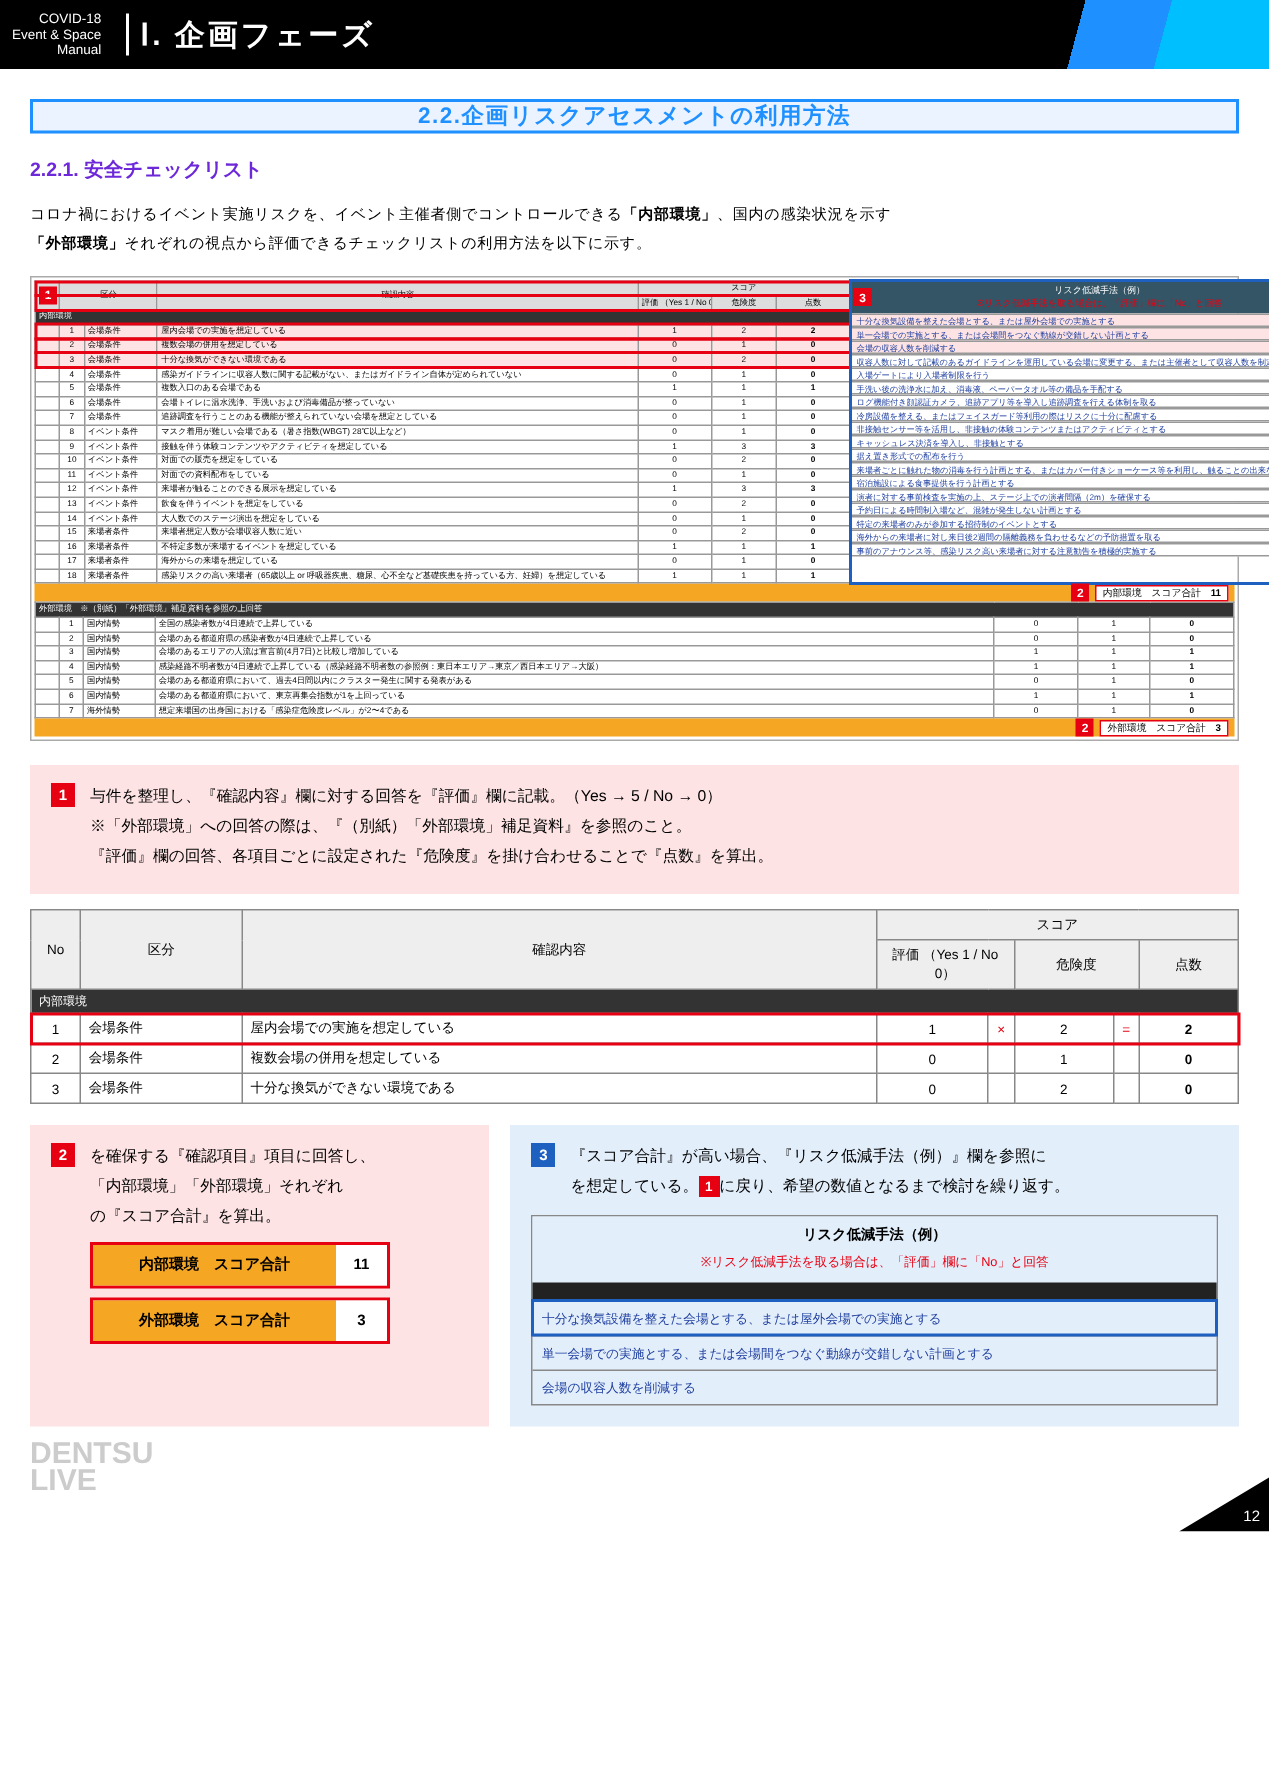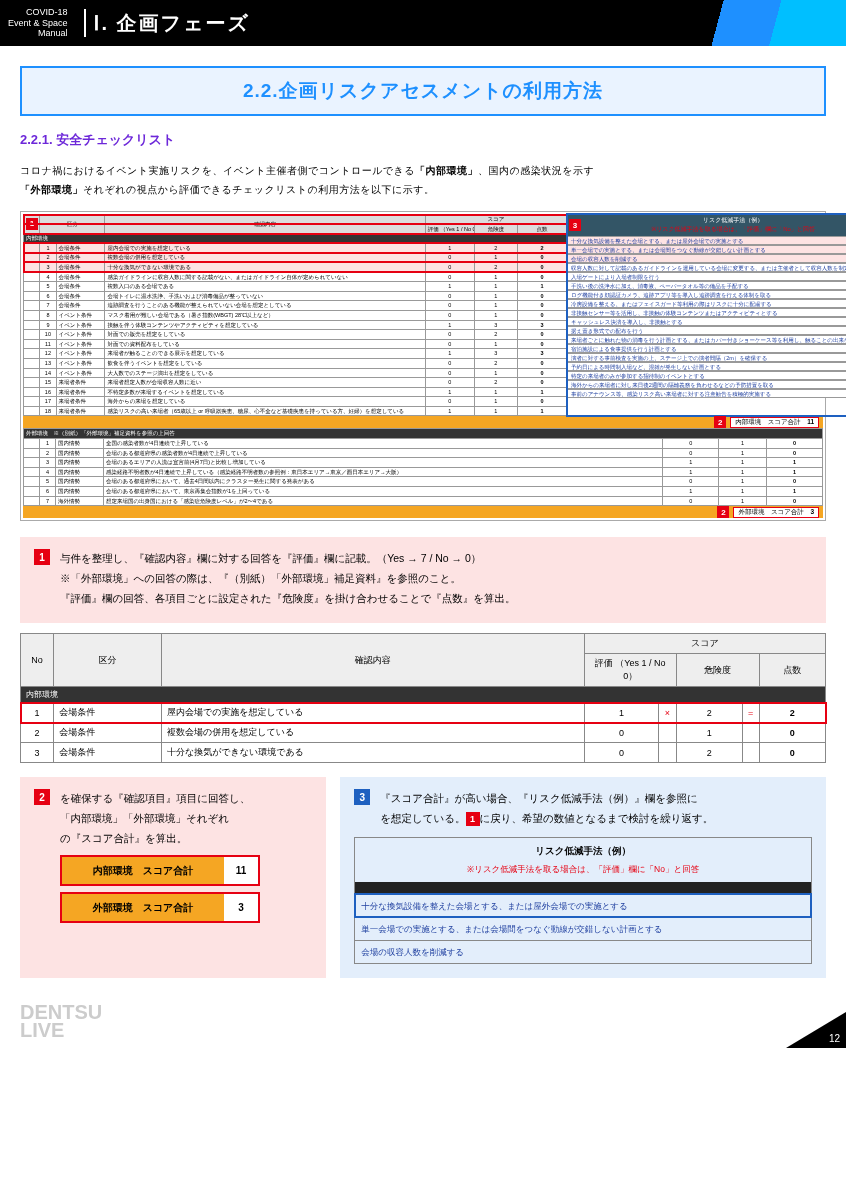--- a/index.html
+++ b/index.html
@@ -3,21 +3,21 @@
 <meta charset="utf-8">
 <style>
 * { box-sizing: border-box; margin: 0; padding: 0; }
 body { font-family: "Hiragino Sans", "Meiryo", sans-serif; background: #fff; width: 846px; }
 .header { background: #000; color: #fff; display: flex; align-items: center; height: 46px; position: relative; overflow: hidden; }
 .header-label { font-size: 9px; line-height: 1.2; padding: 0 8px; text-align: right; }
 .header-divider { width: 2px; height: 28px; background: #fff; margin: 0 8px; }
 .header-title { font-size: 20px; font-weight: bold; letter-spacing: 2px; }
 .header-accent { position: absolute; right: 0; top: 0; width: 180px; height: 46px; background: linear-gradient(105deg, transparent 0%, transparent 30%, #1e90ff 30%, #1e90ff 60%, #00bfff 60%); }
 .page { padding: 20px 20px 60px; position: relative; background: #fff; }
-.section-banner { border: 2px solid #1e90ff; background: #eaf3ff; padding: 10px; text-align: center; font-size: 19px; font-weight: bold; color: #1e90ff; letter-spacing: 1px; margin-bottom: 15px; }
+.section-banner { border: 2px solid #1e90ff; background: #eaf3ff; text-align: center; font-size: 15px; font-weight: bold; color: #1e90ff; letter-spacing: 1px; margin-bottom: 15px; }
 .subsection { font-size: 13px; font-weight: bold; color: #6d28d9; margin-bottom: 12px; }
 .intro { font-size: 10px; line-height: 1.9; margin-bottom: 12px; letter-spacing: 0.5px; }
 .bold { font-weight: bold; }
 
 .ss { border: 1px solid #aaa; margin-bottom: 16px; padding: 2px; }
 .ss table { width: 100%; border-collapse: collapse; font-size: 5.5px; table-layout: fixed; }
 .ss th, .ss td { border: 1px solid #999; padding: 1px 2px; height: 9px; line-height: 1.2; overflow: hidden; white-space: nowrap; }
 .ss th { background: #ddd; text-align: center; font-weight: normal; }
 .ss-top { display: flex; width: 100%; }
 .ss-main { flex: 0 0 68%; }
@@ -56,21 +56,21 @@
 .score-pill { display: flex; align-items: center; margin: 6px 0 6px 26px; border: 2px solid #e60012; width: 200px; }
 .score-pill .lab { background: #f5a623; padding: 4px 10px; font-size: 10px; font-weight: bold; flex: 1; text-align: center; }
 .score-pill .val { background: #fff; padding: 4px 10px; font-size: 10px; font-weight: bold; width: 34px; text-align: center; }
 
 .risk-box { border: 1px solid #888; margin: 8px 0 0 0; }
 .risk-head { background: #e3eefb; text-align: center; padding: 4px; font-size: 9.5px; }
 .risk-head .red { color: #e60012; font-size: 8.5px; }
 .risk-black { background: #222; height: 12px; }
 .risk-row { border-top: 1px solid #888; padding: 3px 6px; font-size: 8.5px; color: #2040a0; }
 
-.footer-logo { position: absolute; left: 20px; bottom: 9px; font-size: 20px; font-weight: bold; color: #ccc; letter-spacing: 0; line-height: 0.9; }
+.footer-logo { position: absolute; left: 20px; bottom: 25px; font-size: 20px; font-weight: bold; color: #ccc; letter-spacing: 0; line-height: 0.9; }
 .footer-triangle { position: absolute; right: 0; bottom: 0; width: 0; height: 0; border-left: 60px solid transparent; border-bottom: 36px solid #000; }
 .page-num { position: absolute; right: 6px; bottom: 4px; color: #fff; font-size: 10px; z-index: 2; }
 </style>
 </head>
 <body>
 
 <div class="header">
   <div class="header-label">
     <div>COVID-18</div>
     <div>Event &amp; Space</div>
@@ -400,21 +400,21 @@
     <div class="sum-row">
       <span class="num-badge sm">2</span>
       <span class="sum-label"><span>外部環境　スコア合計</span>　<b>3</b></span>
     </div>
   </div>
 
   <div class="step-box">
     <div class="row1">
         <span class="num-badge">1</span>
       <div class="txt">
-        <div>与件を整理し、『確認内容』欄に対する回答を『評価』欄に記載。（Yes → 7 / No → 0）</div>
+        <div>与件を整理し、『確認内容』欄に対する回答を『評価』欄に記載。（Yes → 5 / No → 0）</div>
         <div>※「外部環境」への回答の際は、『（別紙）「外部環境」補足資料』を参照のこと。</div>
         <div>『評価』欄の回答、各項目ごとに設定された『危険度』を掛け合わせることで『点数』を算出。</div>
       </div>
     </div>
   </div>
 
   <table class="mini-table">
     <colgroup>
         <col style="width:4%">
         <col style="width:13%">

